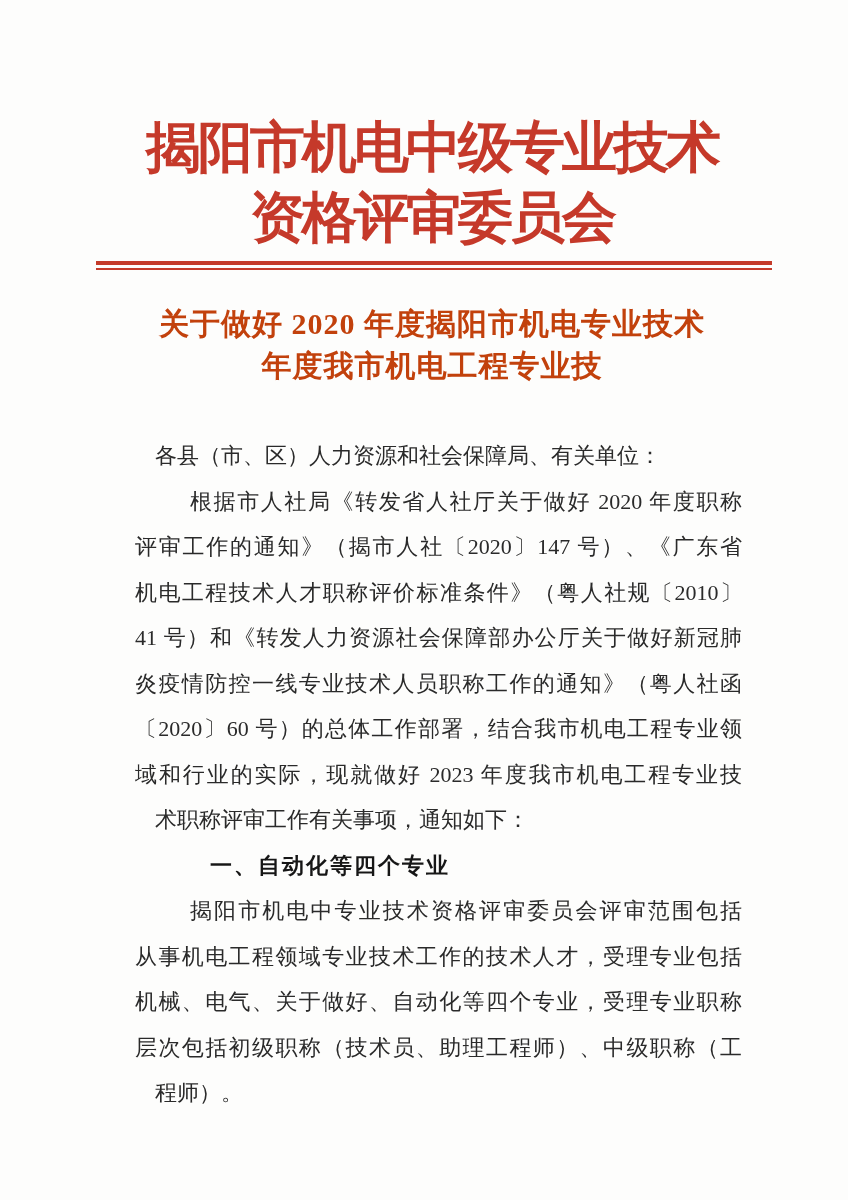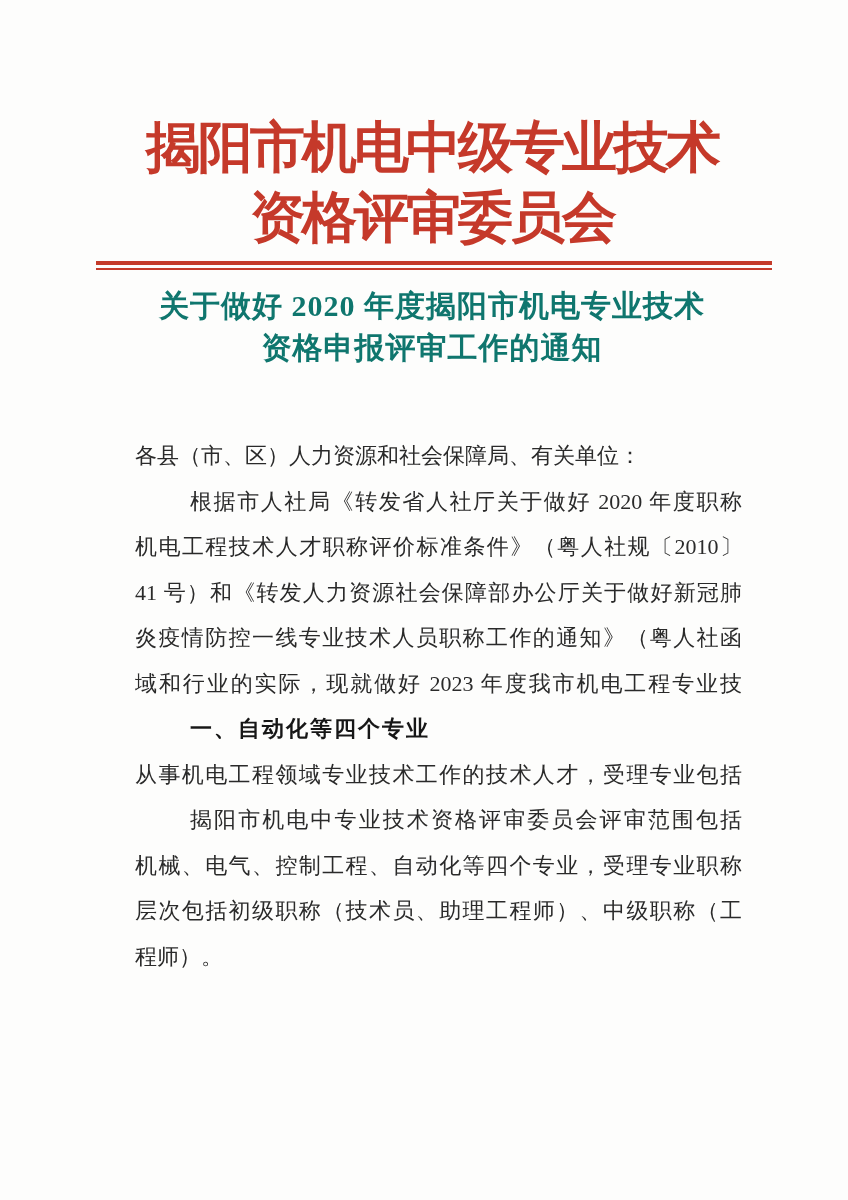--- a/index.html
+++ b/index.html
@@ -34,25 +34,25 @@
     top: 261px;
     left: 96px;
     width: 676px;
     height: 3px;
     border-top: 4px solid #c43b2a;
     border-bottom: 2px solid #c43b2a;
   }
   
   .doc-title {
     position: absolute;
-    top: 285px;
+    top: 303px;
     left: 16px;
     right: 0;
     text-align: center;
-    color: #0f766e;
+    color: #c2410c;
     font-size: 30px;
     font-weight: 700;
     line-height: 42px;
     letter-spacing: 1px;
   }
   
   .body-block {
     position: absolute;
     top: 433px;
     left: 135px;
@@ -64,20 +64,21 @@
   .body-line {
     height: 45.5px;
     line-height: 45.5px;
     text-align: justify;
     text-align-last: justify;
     overflow: hidden;
   }
   .body-line.short {
     text-align: left;
     text-align-last: left;
+    margin-left: 20px;
   }
   .body-line.indent {
     padding-left: 55px;
     font-family: Liberation Serif, serif;
   }
   .body-line.heading {
     font-weight: 700;
     color: #161616;
     letter-spacing: 2px;
   }
@@ -89,31 +90,34 @@
 
   <div class="letterhead">
     <div>揭阳市机电中级专业技术</div>
     <div>资格评审委员会</div>
   </div>
 
   <div class="red-rule"></div>
 
   <div class="doc-title">
     <div>关于做好 2020 年度揭阳市机电专业技术</div>
-    <div>资格申报评审工作的通知</div>
+    <div>年度我市机电工程专业技</div>
   </div>
 
   <div class="body-block">
       <div class="body-line short">各县（市、区）人力资源和社会保障局、有关单位：</div>
       <div class="body-line indent">根据市人社局《转发省人社厅关于做好 2020 年度职称</div>
+      <div class="body-line">评审工作的通知》（揭市人社〔2020〕147 号）、《广东省</div>
       <div class="body-line">机电工程技术人才职称评价标准条件》（粤人社规〔2010〕</div>
       <div class="body-line">41 号）和《转发人力资源社会保障部办公厅关于做好新冠肺</div>
       <div class="body-line">炎疫情防控一线专业技术人员职称工作的通知》（粤人社函</div>
+      <div class="body-line">〔2020〕60 号）的总体工作部署，结合我市机电工程专业领</div>
       <div class="body-line">域和行业的实际，现就做好 2023 年度我市机电工程专业技</div>
+      <div class="body-line short">术职称评审工作有关事项，通知如下：</div>
       <div class="body-line indent heading short">一、自动化等四个专业</div>
+      <div class="body-line indent">揭阳市机电中专业技术资格评审委员会评审范围包括</div>
       <div class="body-line">从事机电工程领域专业技术工作的技术人才，受理专业包括</div>
-      <div class="body-line indent">揭阳市机电中专业技术资格评审委员会评审范围包括</div>
-      <div class="body-line">机械、电气、控制工程、自动化等四个专业，受理专业职称</div>
+      <div class="body-line">机械、电气、关于做好、自动化等四个专业，受理专业职称</div>
       <div class="body-line">层次包括初级职称（技术员、助理工程师）、中级职称（工</div>
       <div class="body-line short">程师）。</div>
     </div>
 
 </div>
 
 </body></html>

